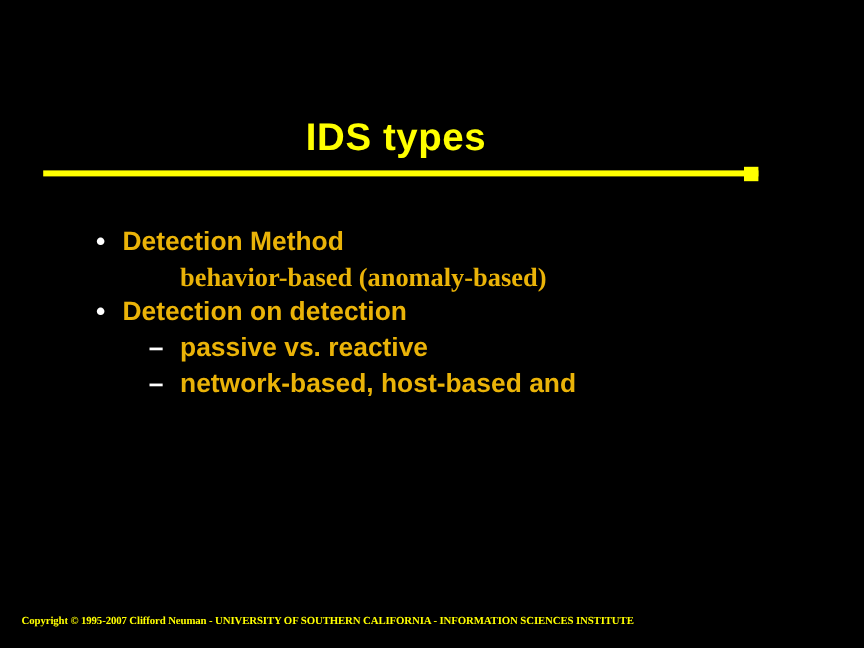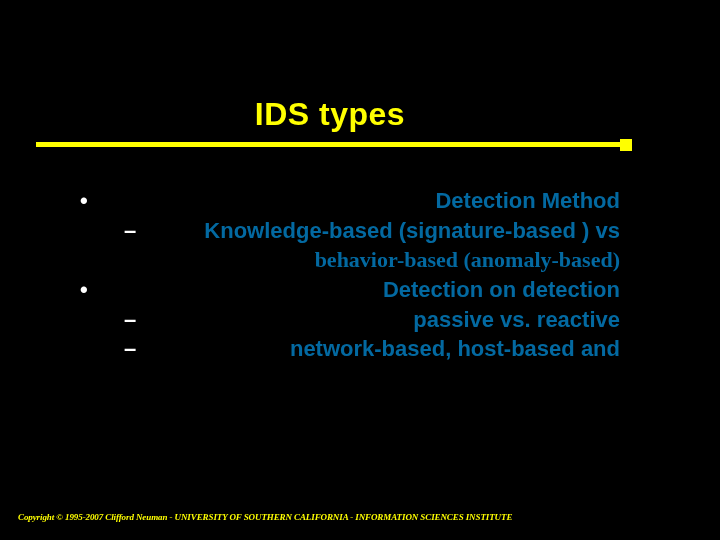--- a/index.html
+++ b/index.html
@@ -50,25 +50,24 @@
     top: -3px;
     width: 12px;
     height: 12px;
     background: #ffff00;
   }
   .content {
     position: absolute;
     top: 186px;
     left: 80px;
     right: 40px;
-    color: #0369a1;
+    color: #eab308;
     font-weight: 700;
     font-size: 22px;
     line-height: 1.35;
-    text-align: right;
   }
   .b1 {
     padding-left: 22px;
     position: relative;
     margin-bottom: 0;
   }
   .b1::before {
     content: "•";
     position: absolute;
     left: 0;
@@ -92,21 +91,20 @@
   .b2-cont {
     padding-left: 70px;
     font-family: Liberation Serif, serif;
   }
   .footer {
     position: absolute;
     bottom: 18px;
     left: 18px;
     color: #ffff00;
     font-family: "Times New Roman", Times, serif;
-    font-style: italic;
     font-weight: 700;
     font-size: 9px;
     white-space: nowrap;
     letter-spacing: -0.1px;
   }
 </style>
 </head>
 <body>
 
 <div class="slide">
@@ -115,21 +113,20 @@
     <div class="title">IDS types</div>
   </div>
 
   <div class="rule-wrap">
     <div class="rule-line"></div>
     <div class="rule-box"></div>
   </div>
 
   <div class="content">
     <div class="b1">Detection Method</div>
-    <div class="b2">Knowledge-based (signature-based ) vs</div>
     <div class="b2-cont">behavior-based (anomaly-based)</div>
     <div class="b1">Detection on detection</div>
     <div class="b2">passive  vs. reactive</div>
     <div class="b2">network-based, host-based and</div>
   </div>
 
   <div class="footer">Copyright © 1995-2007 Clifford Neuman - UNIVERSITY OF SOUTHERN CALIFORNIA - INFORMATION SCIENCES INSTITUTE</div>
 
 </div>
 

